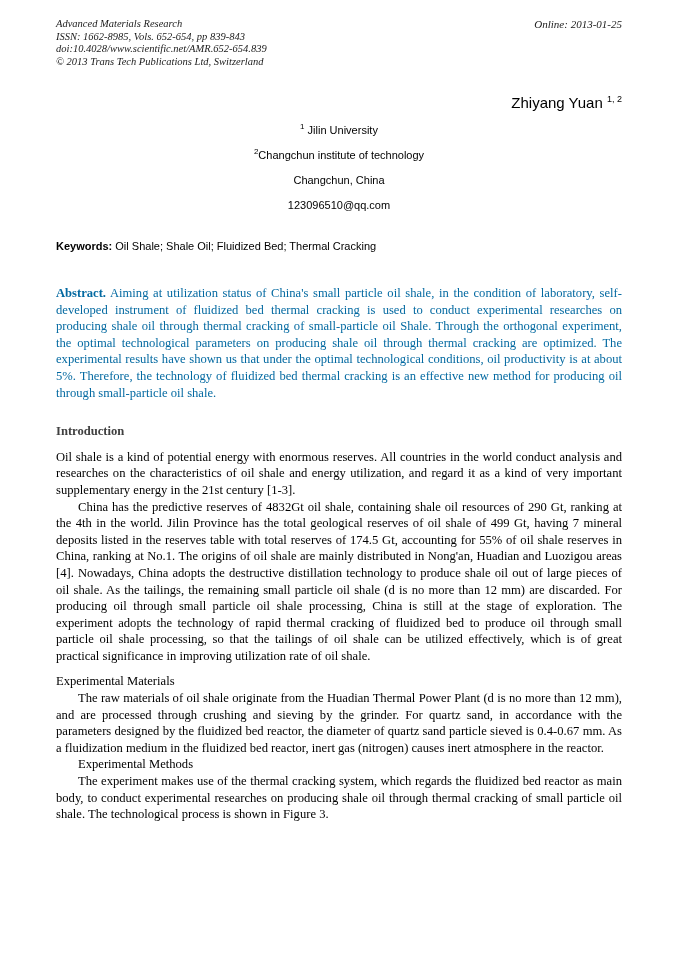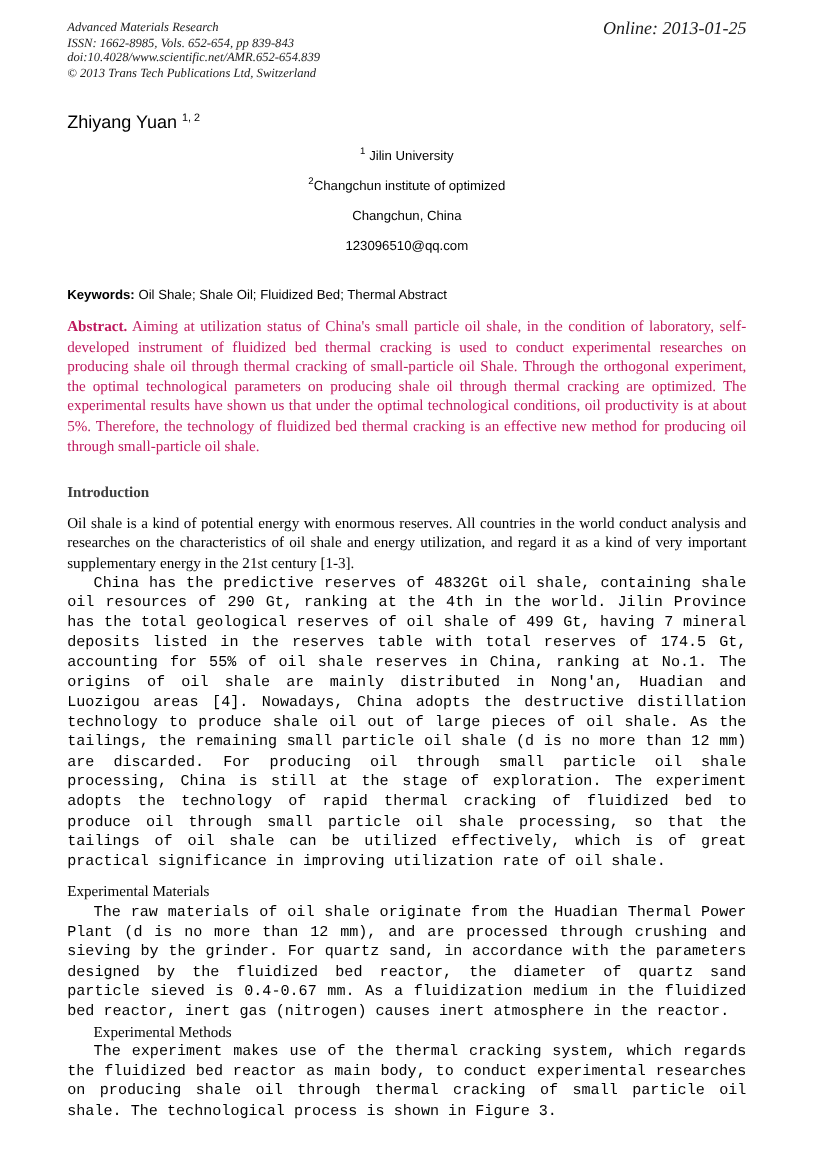--- a/index.html
+++ b/index.html
@@ -43,39 +43,39 @@
     width: 400px;
   }
   .journal-header .meta-left div {
     white-space: nowrap;
   }
   .journal-header .online-date {
     position: absolute;
     right: 0;
     top: 0;
     font-style: italic;
-    font-size: 15px;
+    font-size: 11px;
     white-space: nowrap;
   }
 
   
   .title {
     font-family: "Liberation Sans", sans-serif;
     font-weight: bold;
     font-size: 15.5px;
     line-height: 20px;
     text-align: center;
     margin-top: 26px;
     padding: 0 22px;
     color: #000;
   }
   .author {
     font-family: "Liberation Sans", sans-serif;
     font-size: 15px;
-    text-align: left;
+    text-align: right;
     margin-top: 20px;
     color: #000;
   }
   .author sup {
     font-size: 9px;
     vertical-align: super;
     line-height: 0;
   }
   .affiliation {
     font-family: "Liberation Sans", sans-serif;
@@ -108,22 +108,22 @@
   .keywords .kw-label {
     font-weight: bold;
   }
 
   
   .abstract {
     font-family: "Liberation Serif", serif;
     font-size: 12.6px;
     line-height: 16.6px;
     text-align: justify;
-    margin-top: 10px;
-    color: #be185d;
+    margin-top: 31px;
+    color: #0369a1;
   }
   .abstract .ab-label {
     font-weight: bold;
   }
 
   .section-heading {
     font-family: "Liberation Serif", serif;
     font-weight: bold;
     font-size: 12.6px;
     line-height: 16.6px;
@@ -136,21 +136,20 @@
     line-height: 16.6px;
     text-align: justify;
     margin-top: 9px;
     color: #000;
   }
   .para.tight {
     margin-top: 0;
   }
   .para.indent {
     text-indent: 22px;
-    font-family: Liberation Mono, monospace;
   }
   .subheading {
     font-family: "Liberation Serif", serif;
     font-size: 12.6px;
     line-height: 16.6px;
     margin-top: 9px;
     color: #000;
   }
   .subheading.indent {
     text-indent: 22px;
@@ -177,29 +176,29 @@
 
     <div class="author">
       <span>Zhiyang Yuan</span><span class="nowrap">&nbsp;<sup>1, 2</sup></span>
     </div>
 
     <div class="affiliation">
       <sup>1</sup>
       <span>Jilin University</span>
     </div>
 
-    <div class="affiliation"><sup>2</sup><span>Changchun institute of optimized</span></div>
+    <div class="affiliation"><sup>2</sup><span>Changchun institute of technology</span></div>
 
     <div class="affiliation">Changchun, China</div>
 
     <div class="email">123096510@qq.com</div>
 
     <div class="keywords">
       <span class="kw-label">Keywords:</span>
-      <span>Oil Shale; Shale Oil; Fluidized Bed; Thermal Abstract</span>
+      <span>Oil Shale; Shale Oil; Fluidized Bed; Thermal Cracking</span>
     </div>
 
     <div class="abstract">
       <span class="ab-label">Abstract.</span>
       <span>Aiming at utilization status of China's small particle oil shale, in the condition of laboratory, self-developed instrument of fluidized bed thermal cracking is used to conduct experimental researches on producing shale oil through thermal cracking of small-particle oil Shale. Through the orthogonal experiment, the optimal technological parameters on producing shale oil through thermal cracking are optimized. The experimental results have shown us that under the optimal technological conditions, oil productivity is at about 5%. Therefore, the technology of fluidized bed thermal cracking is an effective new method for producing oil through small-particle oil shale.</span>
     </div>
 
     <div class="section-heading">Introduction</div>
     <div class="para">Oil shale is a kind of potential energy with enormous reserves. All countries in the world conduct analysis and researches on the characteristics of oil shale and energy utilization, and regard it as a kind of very important supplementary energy in the 21st century [1-3].</div>
     <div class="para tight indent">China has the predictive reserves of 4832Gt oil shale, containing shale oil resources of 290 Gt, ranking at the 4th in the world. Jilin Province has the total geological reserves of oil shale of 499 Gt, having 7 mineral deposits listed in the reserves table with total reserves of 174.5 Gt, accounting for 55% of oil shale reserves in China, ranking at No.1. The origins of oil shale are mainly distributed in Nong'an, Huadian and Luozigou areas [4]. Nowadays, China adopts the destructive distillation technology to produce shale oil out of large pieces of oil shale. As the tailings, the remaining small particle oil shale (d is no more than 12 mm) are discarded. For producing oil through small particle oil shale processing, China is still at the stage of exploration. The experiment adopts the technology of rapid thermal cracking of fluidized bed to produce oil through small particle oil shale processing, so that the tailings of oil shale can be utilized effectively, which is of great practical significance in improving utilization rate of oil shale.</div>

